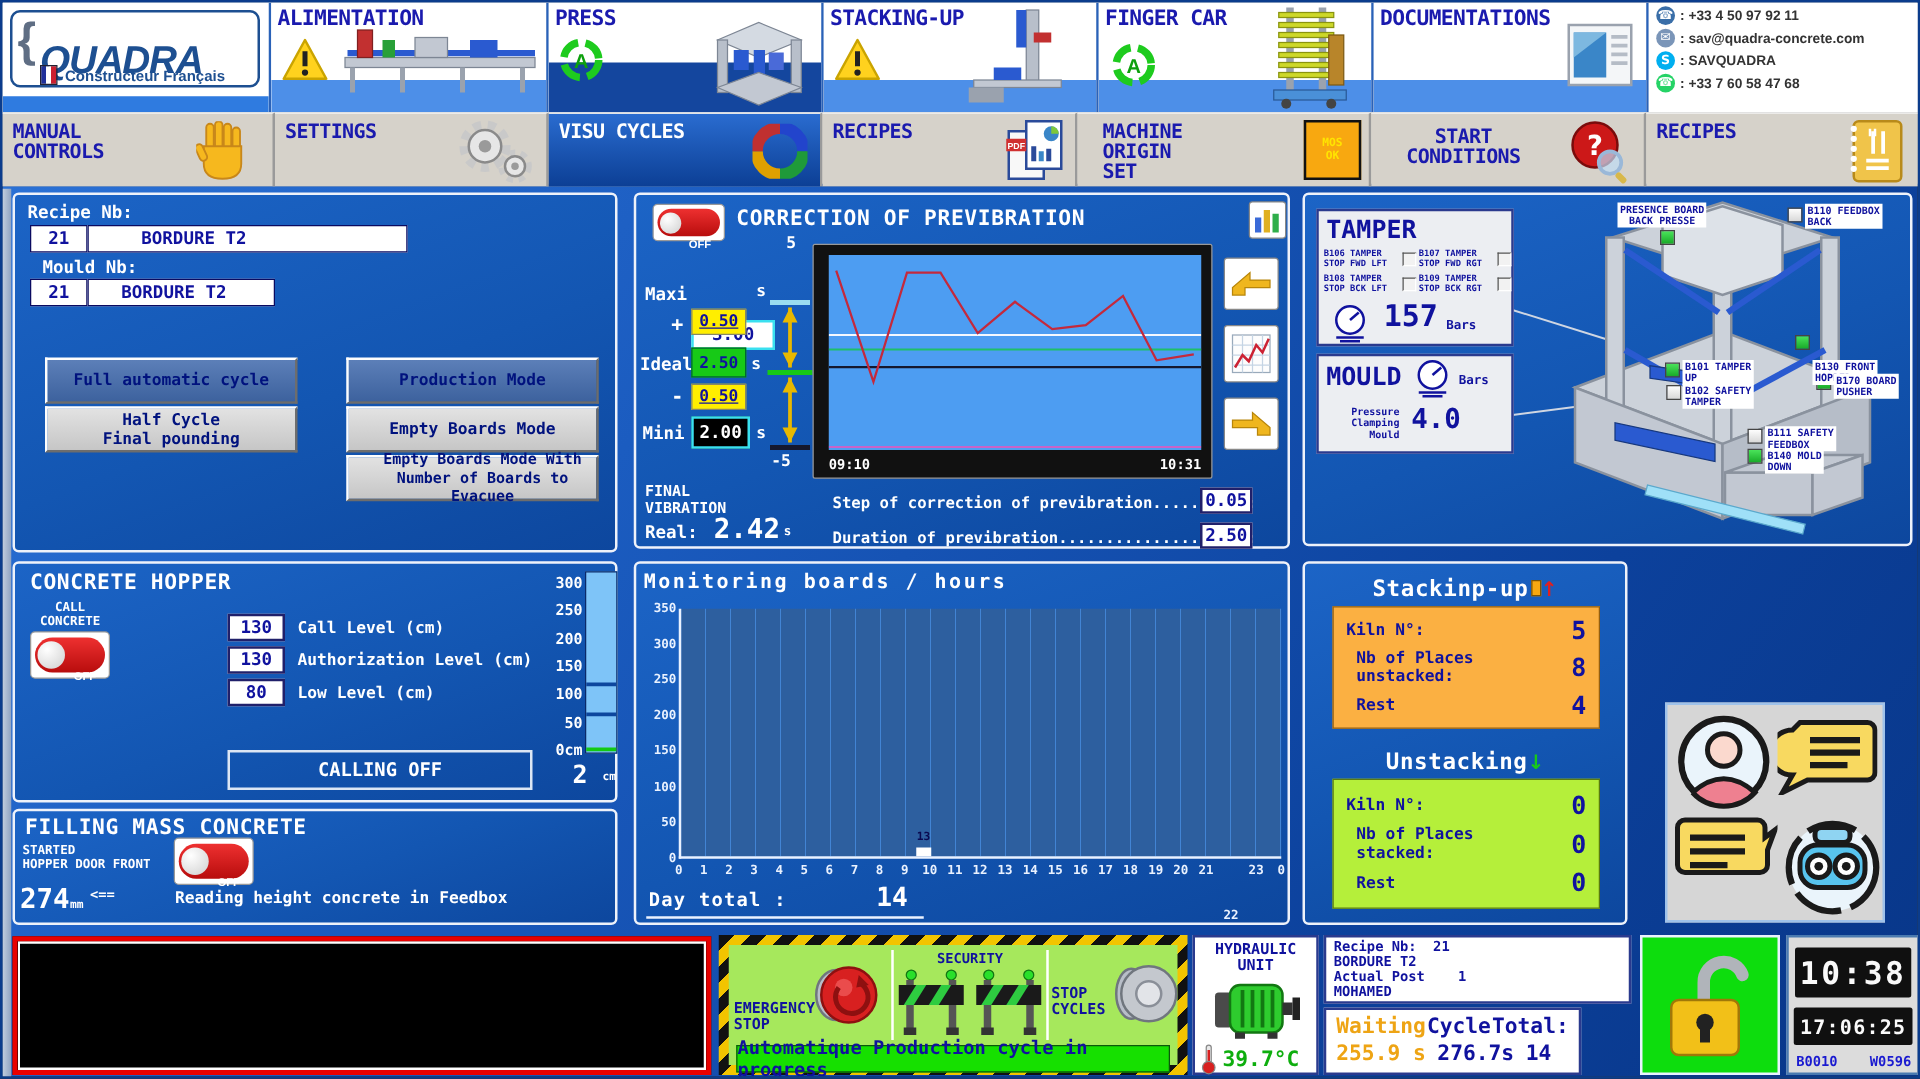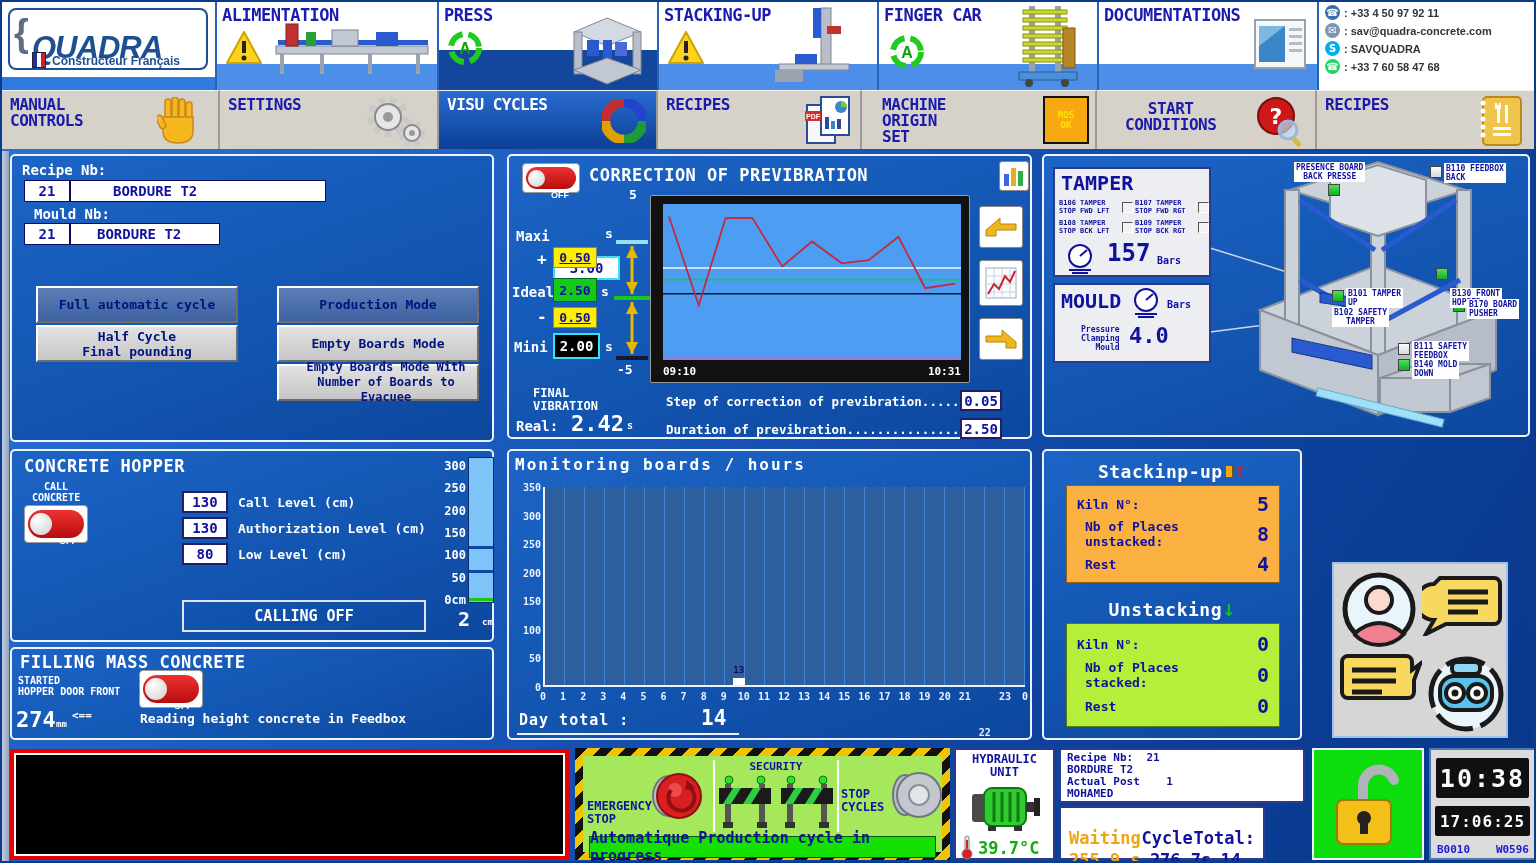--- a/index.html
+++ b/index.html
@@ -380,21 +380,21 @@
           </g>
         <polyline points="4,28 10,18 15,23 21,10 26,16 31,5" fill="none" stroke="#cc2233" stroke-width="2"></polyline>
       </svg>
     </div>
     <div class="abs" style="left:470px;top:162px;width:44px;height:42px;background:#fff;border:1px solid #888;border-radius:3px;cursor:pointer;display:flex;align-items:center;justify-content:center;">
       <svg width="34" height="26" viewBox="0 0 34 26">
         <polygon points="32,22 32,16 18,4 18,10 2,10 2,16 22,16 22,22" fill="#efb61e" stroke="#b8860a"></polygon>
       </svg>
     </div>
 
-    <span class="abs lbl pre" style="left:24px;top:231px;font-size:12px;line-height:13px;">FINAL
+    <span class="abs lbl pre" style="left:7px;top:231px;font-size:12px;line-height:13px;">FINAL
 VIBRATION</span>
     <span class="abs lbl" style="left:7px;top:262px;font-size:14px;">Real:</span>
     <span class="abs lbl" style="left:62px;top:255px;font-size:22px;">2.42</span>
     <span class="abs lbl" style="left:118px;top:264px;font-size:10px;">s</span>
 
     <span class="abs lbl" style="left:157px;top:238px;font-size:12.5px;">Step of correction of previbration.......(s):</span>
     <div class="wbox abs" style="left:451px;top:234px;width:42px;height:21px;border:2px solid #20206a;">0.05</div>
     <span class="abs lbl" style="left:157px;top:266px;font-size:12.5px;">Duration of previbration.................(s):</span>
     <div class="wbox abs" style="left:451px;top:262px;width:42px;height:21px;border:2px solid #20206a;">2.50</div>
   </div>
@@ -489,21 +489,21 @@
     <div class="ind" style="left:386px;top:10px;" data-state="off"></div>
     <div class="mlabel" style="left:400px;top:7px;">B110 FEEDBOX
 BACK</div>
     <div class="ind" style="left:392px;top:112px;" data-state="on"></div>
     <div class="mlabel" style="left:406px;top:104px;margin-top:28px;">B130 FRONT
 HOPPER</div>
     <div class="ind" style="left:288px;top:134px;" data-state="on"></div>
     <div class="mlabel" style="left:302px;top:132px;">B101 TAMPER
 UP</div>
     <div class="ind" style="left:289px;top:152px;" data-state="off"></div>
-    <div class="mlabel" style="left:288px;top:151px;text-align:center;">B102 SAFETY
+    <div class="mlabel" style="left:302px;top:151px;">B102 SAFETY
 TAMPER</div>
     <div class="ind" style="left:409px;top:144px;" data-state="on"></div>
     <div class="mlabel" style="left:423px;top:143px;">B170 BOARD
 PUSHER</div>
     <div class="ind" style="left:354px;top:187px;" data-state="off"></div>
     <div class="mlabel" style="left:368px;top:185px;">B111 SAFETY
 FEEDBOX</div>
     <div class="ind" style="left:354px;top:203px;" data-state="on"></div>
     <div class="mlabel" style="left:368px;top:203px;">B140 MOLD
 DOWN</div>
@@ -764,21 +764,21 @@
     <div style="font:bold 11px 'DejaVu Sans Mono',monospace;color:#10129e;line-height:12px;">
       <span>Recipe Nb:</span>&nbsp;&nbsp;<span>21</span>
     </div>
     <div style="font:bold 11px 'DejaVu Sans Mono',monospace;color:#10129e;line-height:12px;">BORDURE T2</div>
     <div style="font:bold 11px 'DejaVu Sans Mono',monospace;color:#10129e;line-height:12px;">
       <span>Actual Post</span>&nbsp;&nbsp;&nbsp;&nbsp;<span>1</span>
     </div>
     <div style="font:bold 11px 'DejaVu Sans Mono',monospace;color:#10129e;line-height:12px;">MOHAMED</div>
   </div>
 
-  <div class="abs" style="left:1057px;top:804px;width:206px;height:54px;background:#fff;border:2px solid #2a3a8e;padding:20px 8px;">
+  <div class="abs" style="left:1057px;top:804px;width:206px;height:54px;background:#fff;border:2px solid #2a3a8e;padding:3px 8px;">
     <div style="display:flex;justify-content:space-between;">
       <span style="font:bold 17px 'DejaVu Sans Mono',monospace;color:#eea414;">Waiting</span>
       <span style="font:bold 17px 'DejaVu Sans Mono',monospace;color:#10129e;">Cycle</span>
       <span style="font:bold 17px 'DejaVu Sans Mono',monospace;color:#10129e;">Total:</span>
     </div>
     <div style="display:flex;justify-content:space-between;margin-top:2px;">
       <span style="font:bold 17px 'DejaVu Sans Mono',monospace;color:#eea414;">255.9 s</span>
       <span style="font:bold 17px 'DejaVu Sans Mono',monospace;color:#10129e;">276.7s</span>
       <span style="font:bold 17px 'DejaVu Sans Mono',monospace;color:#10129e;padding-right:14px;">14</span>
     </div>

